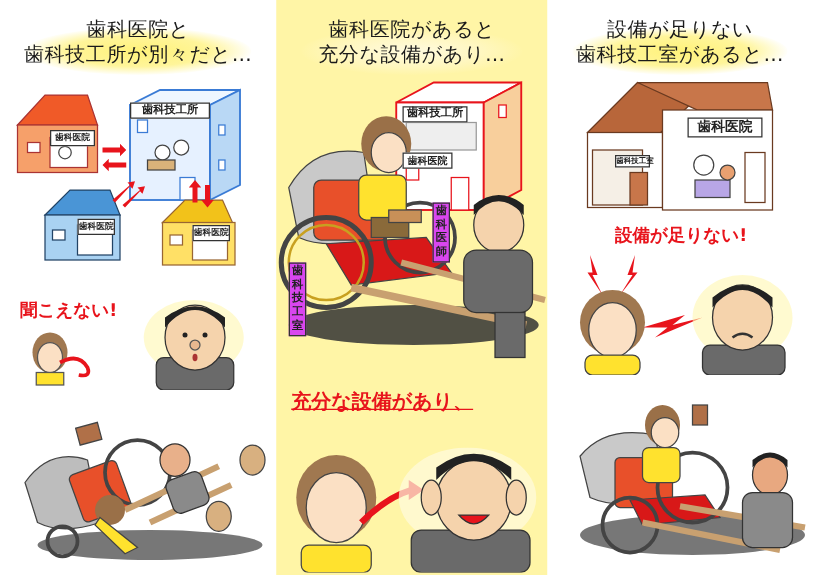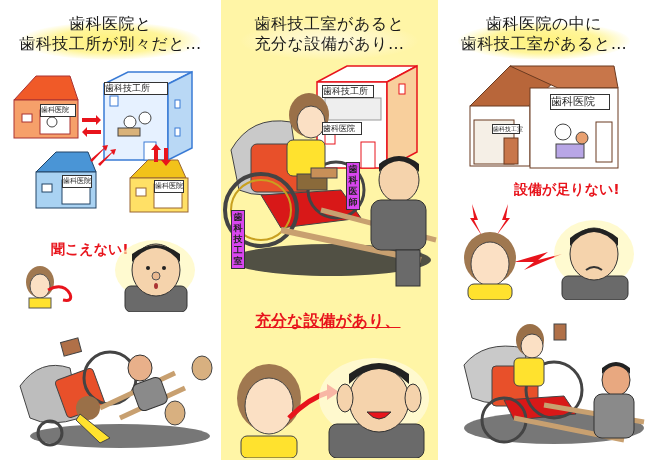--- a/index.html
+++ b/index.html
@@ -10,26 +10,26 @@
   .panel-left { left: 0; width: 221px; background: #ffffff; }
   .panel-center { left: 221px; width: 217px; background: #fff5a6; }
   .panel-right { left: 438px; width: 212px; background: #ffffff; }
 
   .title-wrap { position: absolute; top: 14px; left: 0; width: 100%; height: 44px; text-align: center; }
   .title-glow { position: absolute; left: 20px; right: 20px; top: 8px; bottom: -2px;
     border-radius: 50%; background: radial-gradient(ellipse at center, #fff27a 0%, #fff59a 45%, rgba(255,245,160,0) 72%); }
   .panel-center .title-glow { background: radial-gradient(ellipse at center, #fffbe0 0%, #fff7c0 45%, rgba(255,245,166,0) 72%); }
   .title-line { position: relative; font-weight: normal; font-size: 16px; line-height: 20px; color: #1a1a1a; letter-spacing: 0.5px; }
 
-  .red-caption { position: absolute; color: #e8141c; font-weight: bold; font-size: 14px; line-height: 18px; white-space: nowrap; margin-left: 22px; }
+  .red-caption { position: absolute; color: #e8141c; font-weight: bold; font-size: 14px; line-height: 18px; white-space: nowrap; }
   .red-caption.big { font-size: 16px; line-height: 21px; text-decoration: underline; }
 
   .illus { position: absolute; }
-  .sign { position: absolute; background: #ffffff; border: 1px solid #333; font-size: 9px; font-weight: normal;
-    color: #222; line-height: 11px; text-align: left; white-space: nowrap; }
+  .sign { position: absolute; background: #ffffff; border: 1px solid #333; font-size: 9px; font-weight: bold;
+    color: #222; line-height: 11px; text-align: center; white-space: nowrap; }
   .vsign { position: absolute; background: #d946ef; border: 1px solid #333; font-size: 9px; font-weight: bold;
     color: #222; width: 14px; line-height: 11px; text-align: center; word-break: break-all; padding: 1px 0; }
 </style>
 </head>
 <body>
 
 <section class="panel panel-left">
   <div class="title-wrap">
     <div class="title-glow"></div>
     <div class="title-line">歯科医院と</div>
@@ -80,21 +80,21 @@
       <polygon points="98,104 112,92 110,90 116,89 114,95 112,93 100,106"></polygon>
       <polygon points="154,102 154,90 151,90 156,84 161,90 158,90 158,102"></polygon>
       <polygon points="164,88 164,100 161,100 166,106 171,100 168,100 168,88"></polygon>
     </g>
   </svg>
   <div class="sign" style="left:104px;top:82px;width:64px;">歯科技工所</div>
   <div class="sign" style="left:40px;top:104px;width:36px;font-size:7px;">歯科医院</div>
   <div class="sign" style="left:62px;top:175px;width:30px;font-size:7px;">歯科医院</div>
   <div class="sign" style="left:154px;top:180px;width:30px;font-size:7px;">歯科医院</div>
 
-  <div class="red-caption" style="left:29px;top:240px;">聞こえない!</div>
+  <div class="red-caption" style="left:16px;top:240px;">聞こえない!</div>
 
   <svg class="illus" style="left:15px;top:232px" width="200" height="80" viewBox="0 0 200 80">
     <g>
       <ellipse cx="25" cy="50" rx="14" ry="16" fill="#a07850"></ellipse>
       <ellipse cx="25" cy="54" rx="10" ry="12" fill="#fbe0c4" stroke="#555"></ellipse>
       <rect x="14" y="66" width="22" height="10" fill="#ffe22e" stroke="#555"></rect>
       <path d="M33,58 Q48,50 55,62 Q58,70 48,68" fill="none" stroke="#e8141c" stroke-width="3"></path>
     </g>
     <g>
       <ellipse cx="140" cy="38" rx="40" ry="30" fill="#fff7b0" opacity="0.6"></ellipse>
@@ -122,21 +122,21 @@
     <rect x="125" y="52" width="30" height="28" rx="6" fill="#8a8a8a" stroke="#333" transform="rotate(-20 140 66)"></rect>
     <ellipse cx="192" cy="40" rx="10" ry="12" fill="#d8b080" stroke="#444"></ellipse>
     <ellipse cx="165" cy="85" rx="10" ry="12" fill="#d8b080" stroke="#444"></ellipse>
     <rect x="52" y="12" width="18" height="14" fill="#b07048" stroke="#444" transform="rotate(-15 61 19)"></rect>
   </svg>
 </section>
 
 <section class="panel panel-center">
   <div class="title-wrap">
     <div class="title-glow"></div>
-    <div class="title-line">歯科技工室があると</div>
+    <div class="title-line">歯科医院があると</div>
     <div class="title-line">充分な設備があり…</div>
   </div>
 
   <svg class="illus" style="left:0;top:60px" width="217" height="240" viewBox="0 0 217 240">
 
     <g>
       <polygon points="96,22 166,22 196,6 126,6" fill="#fff" stroke="#e8141c" stroke-width="1.5"></polygon>
       <rect x="96" y="22" width="70" height="86" fill="#fff" stroke="#e8141c" stroke-width="1.5"></rect>
       <polygon points="166,22 196,6 196,92 166,108" fill="#f8cf9c" stroke="#e8141c" stroke-width="1.5"></polygon>
       <rect x="104" y="38" width="56" height="22" fill="#eee" stroke="#999"></rect>
@@ -193,21 +193,21 @@
       <ellipse cx="184" cy="40" rx="8" ry="14" fill="#f5d3ac" stroke="#333"></ellipse>
       <path d="M120,26 Q150,-4 180,26 L180,16 Q150,-6 120,16 Z" fill="#222"></path>
       <path d="M138,54 Q150,68 162,54 Z" fill="#e8141c" stroke="#333"></path>
     </g>
   </svg>
 </section>
 
 <section class="panel panel-right">
   <div class="title-wrap">
     <div class="title-glow"></div>
-    <div class="title-line">歯科医院の中に</div>
+    <div class="title-line">設備が足りない</div>
     <div class="title-line">歯科技工室があると…</div>
   </div>
 
   <svg class="illus" style="left:0;top:60px" width="212" height="115" viewBox="0 0 212 115">
     <g>
       <polygon points="32,46 72,6 120,18 80,56" fill="#b8663a" stroke="#6a3a20"></polygon>
       <polygon points="72,6 176,6 180,28 120,28" fill="#c8764a" stroke="#6a3a20"></polygon>
       <rect x="32" y="46" width="60" height="60" fill="#fff" stroke="#6a3a20"></rect>
       <rect x="92" y="28" width="88" height="80" fill="#fff" stroke="#6a3a20"></rect>
       <rect x="36" y="60" width="40" height="44" fill="#f5efe6" stroke="#6a3a20"></rect>

